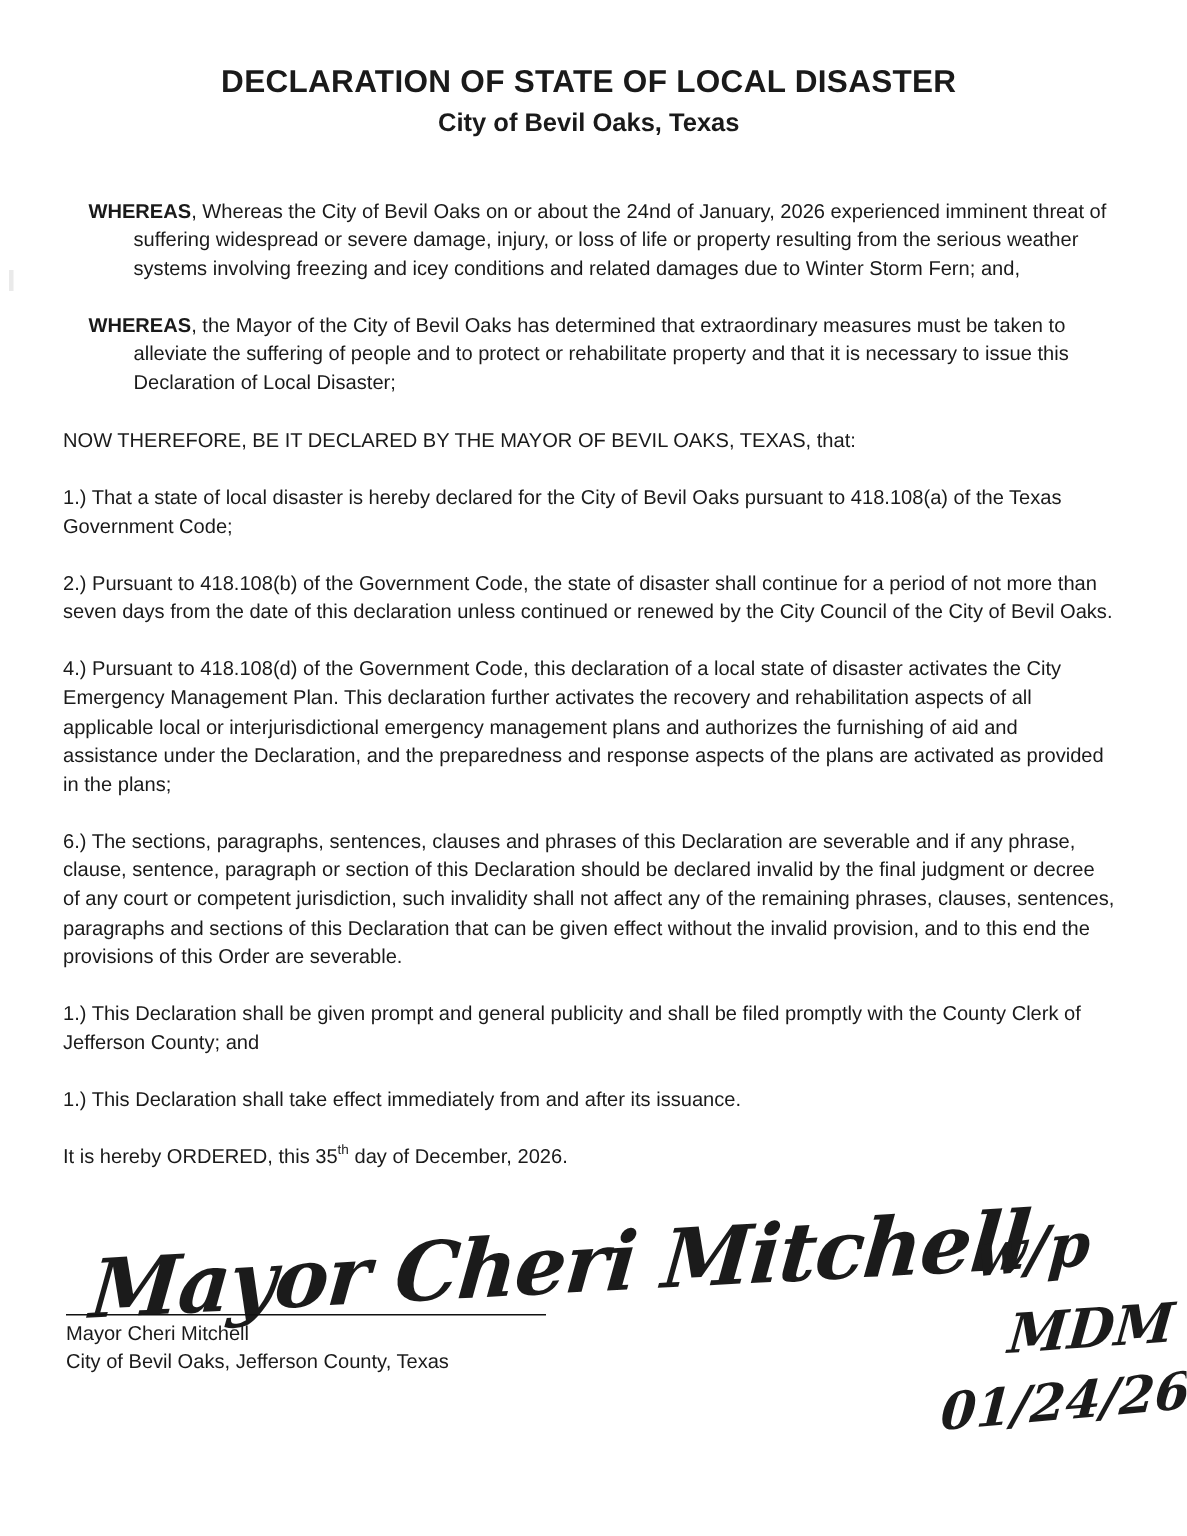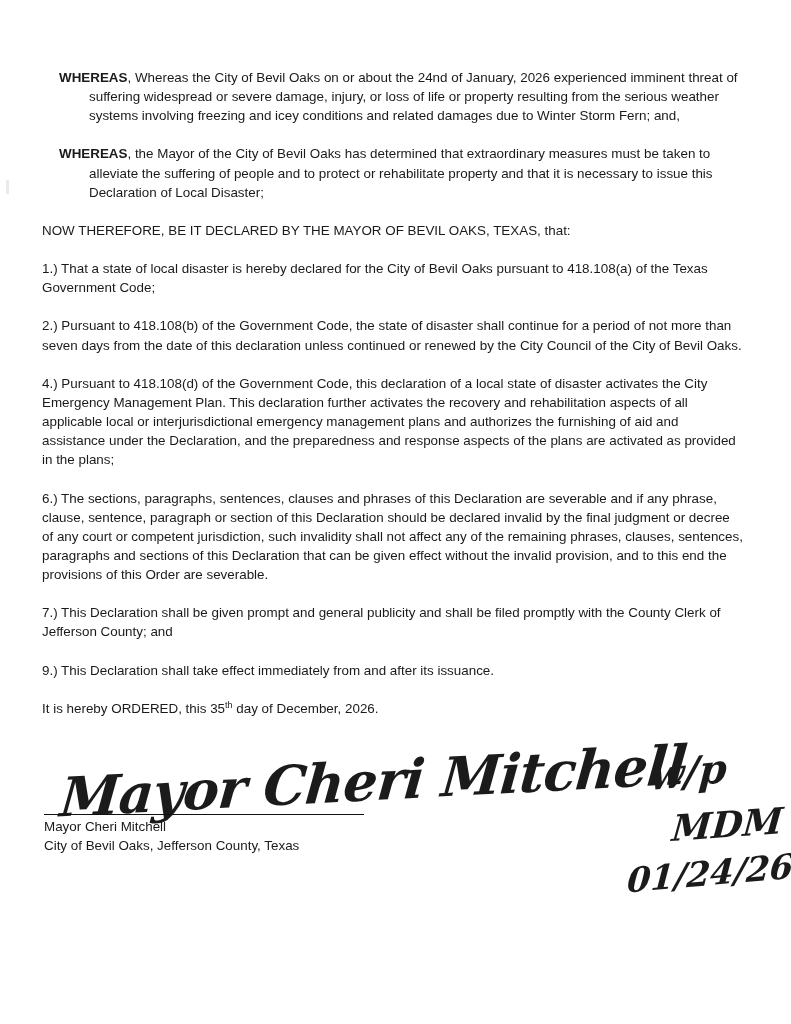--- a/index.html
+++ b/index.html
@@ -130,41 +130,45 @@
     opacity: 0.55;
   }
 </style>
 </head>
 <body>
 
 <div class="page">
 
   <div class="scan-noise" style="left:6px;top:180px;width:3px;height:14px;"></div>
 
+  <div class="title-block">
+    <div class="title-main">DECLARATION OF STATE OF LOCAL DISASTER</div>
+    <div class="title-sub">City of Bevil Oaks, Texas</div>
+  </div>
 
   <div class="body-block">
 
     <p class="whereas-para"><span class="lead">WHEREAS</span><span>, Whereas the City of Bevil Oaks on or about the 24nd of January, 2026 experienced imminent threat of suffering widespread or severe damage, injury, or loss of life or property resulting from the serious weather systems involving freezing and icey conditions and related damages due to Winter Storm Fern; and,</span></p>
 
     <p class="whereas-para"><span class="lead">WHEREAS</span><span>, the Mayor of the City of Bevil Oaks has determined that extraordinary measures must be taken to alleviate the suffering of people and to protect or rehabilitate property and that it is necessary to issue this Declaration of Local Disaster;</span></p>
 
     <p class="plain-para">NOW THEREFORE, BE IT DECLARED BY THE MAYOR OF BEVIL OAKS, TEXAS, that:</p>
 
     <p class="plain-para">1.) That a state of local disaster is hereby declared for the City of Bevil Oaks pursuant to 418.108(a) of the Texas Government Code;</p>
 
     <p class="plain-para">2.)  Pursuant to 418.108(b) of the Government Code, the state of disaster shall continue for a period of not more than seven days from the date of this declaration unless continued or renewed by the City Council of the City of Bevil Oaks.</p>
 
 
     <p class="plain-para">4.) Pursuant to 418.108(d) of the Government Code, this declaration of a local state of disaster activates the City Emergency Management Plan.  This declaration further activates the recovery and rehabilitation aspects of all applicable local or interjurisdictional emergency management plans and authorizes the furnishing of aid and assistance under the Declaration, and the preparedness and response aspects of the plans are activated as provided in the plans;</p>
 
     <p class="plain-para">6.) The sections, paragraphs, sentences, clauses and phrases of this Declaration are severable and if any phrase, clause, sentence, paragraph or section of this Declaration should be declared invalid by the final judgment or decree of any court or competent jurisdiction, such invalidity shall not affect any of the remaining phrases, clauses, sentences, paragraphs and sections of this Declaration that can be given effect without the invalid provision, and to this end the provisions of this Order are severable.</p>
 
-    <p class="plain-para">7.) This Declaration shall be given prompt and general publicity and shall be filed promptly with the County Clerk of Jefferson County; and</p>
+    <p class="plain-para">1.) This Declaration shall be given prompt and general publicity and shall be filed promptly with the County Clerk of Jefferson County; and</p>
 
-    <p class="plain-para">9.) This Declaration shall take effect immediately from and after its issuance.</p>
+    <p class="plain-para">1.) This Declaration shall take effect immediately from and after its issuance.</p>
 
     <p class="tight-para"><span>It is hereby ORDERED, this 35</span><sup>th</sup><span> day of December, 2026.</span></p>
 
     <div class="sig-area">
       <div class="handwriting hw-signature">Mayor Cheri Mitchell</div>
       <div class="handwriting hw-wp">w/p</div>
       <div class="handwriting hw-initials">MDM</div>
       <div class="handwriting hw-date">01/24/26</div>
       <div class="sig-line"></div>
       <div class="sig-name">Mayor Cheri Mitchell</div>

